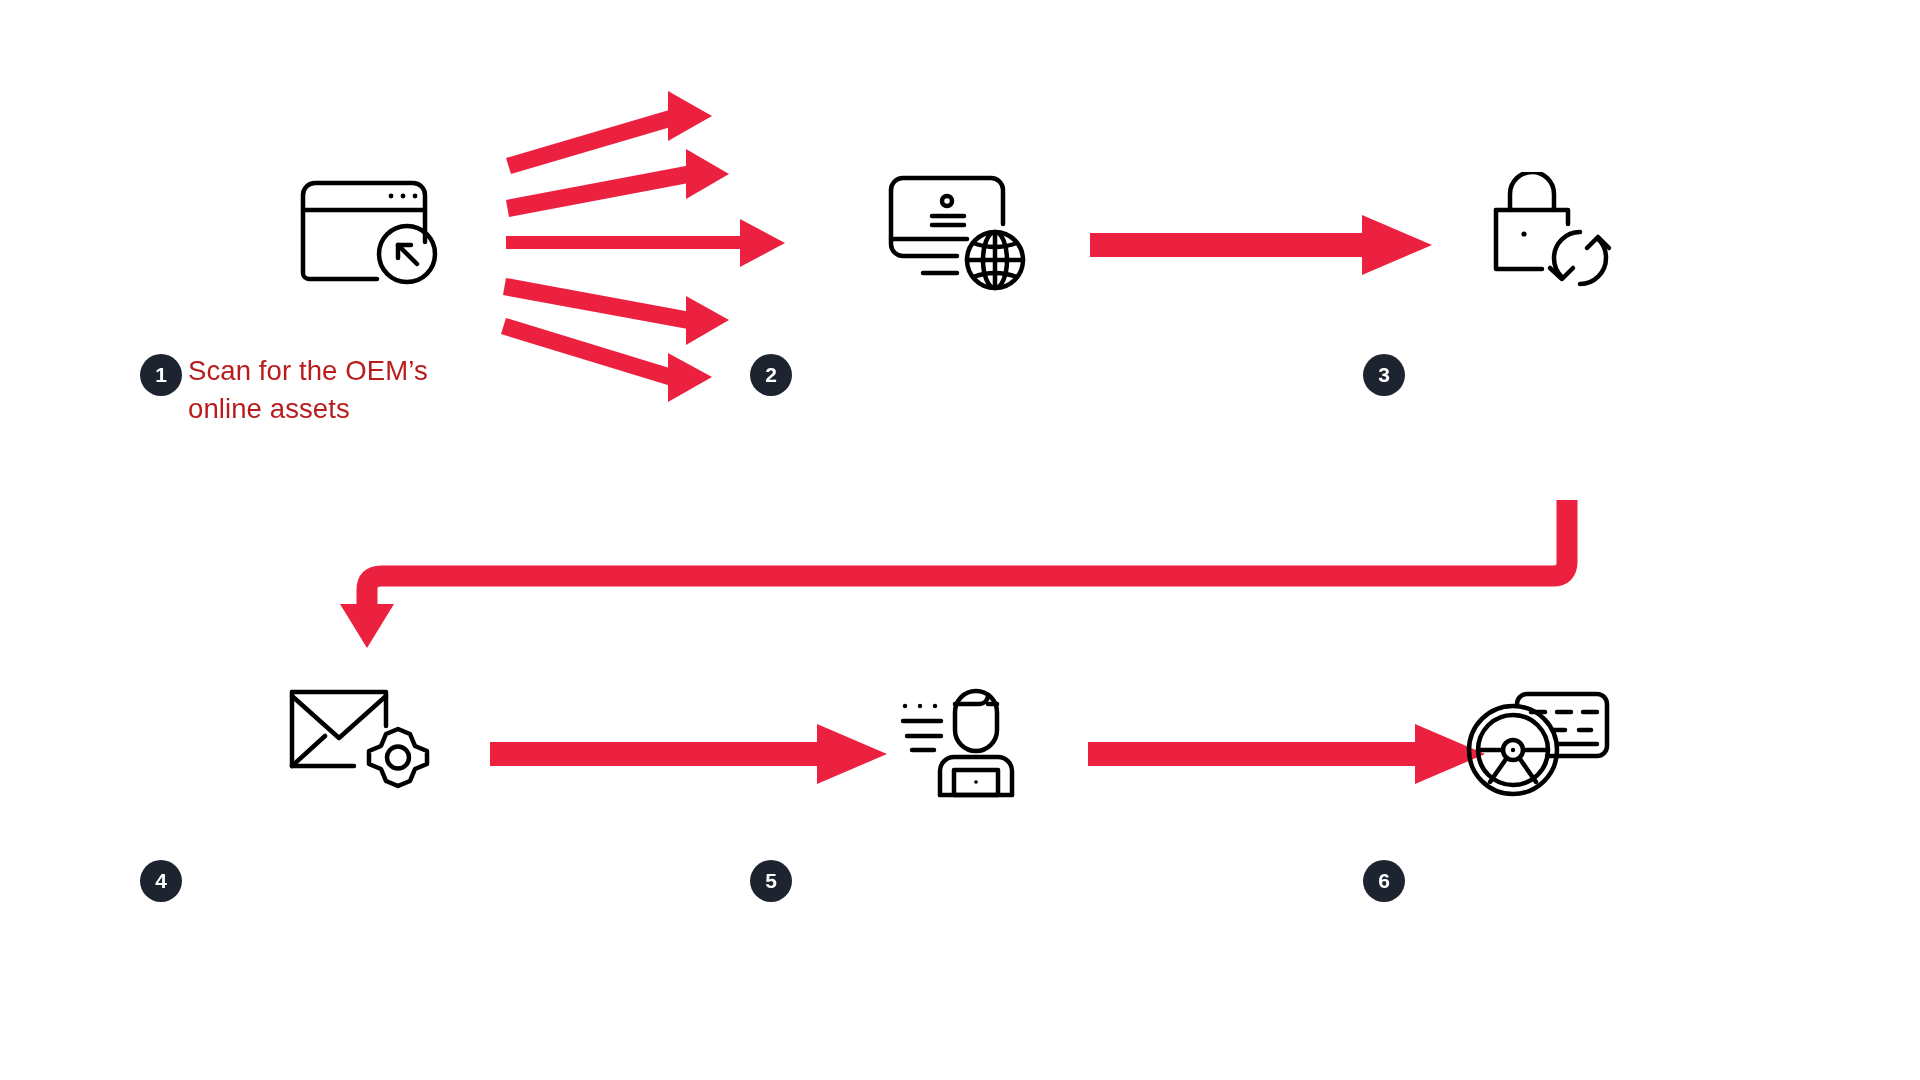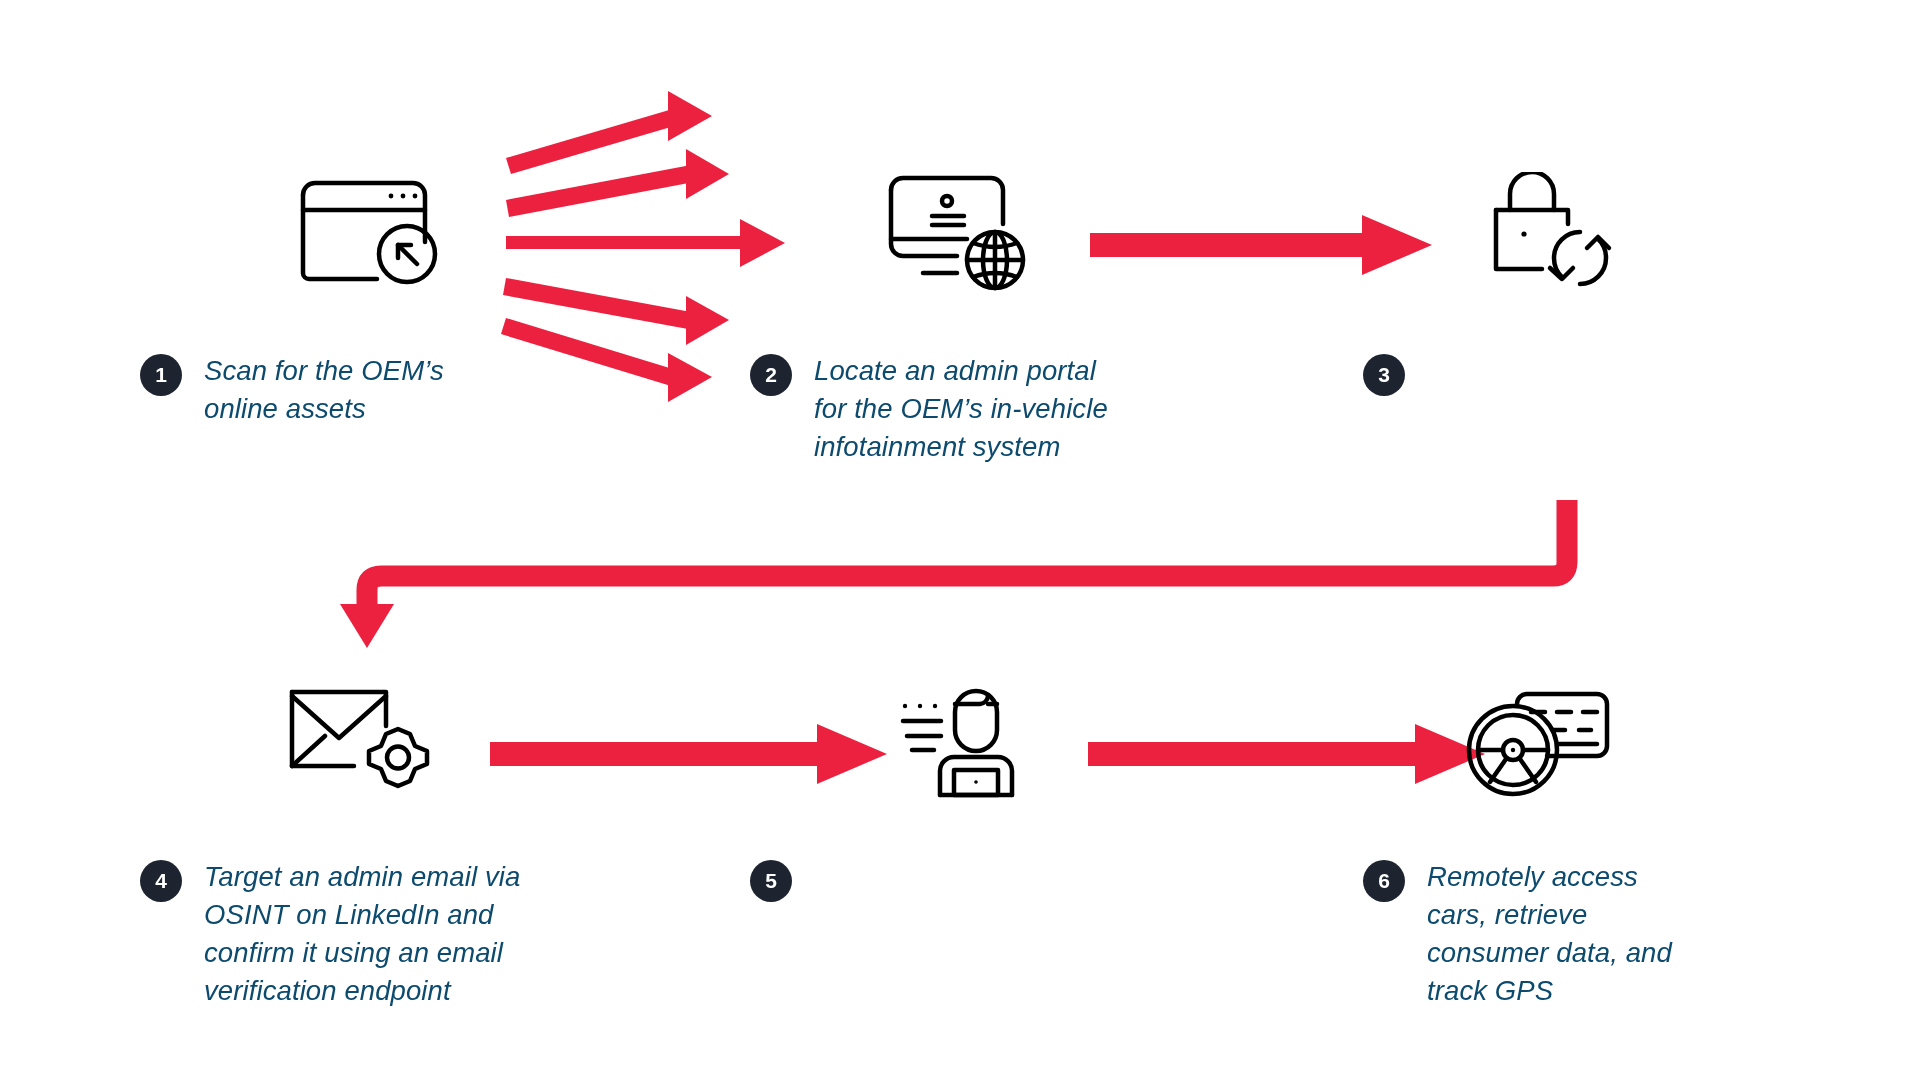--- a/index.html
+++ b/index.html
@@ -38,27 +38,26 @@
     color: #ffffff;
     font-size: 21px;
     font-weight: bold;
     display: flex;
     align-items: center;
     justify-content: center;
     margin-top: 2px;
     letter-spacing: 0;
   }
   .label-text {
-    margin-left: 22px;
+    margin-left: 6px;
     font-size: 27.5px;
     line-height: 38px;
-    color: #0c4a6e;
+    color: #b91c1c;
     font-weight: normal;
     letter-spacing: 0.1px;
-    font-style: italic;
   }
   .arrows-layer {
     position: absolute;
     left: 0;
     top: 0;
     width: 1920px;
     height: 1080px;
     pointer-events: none;
   }
   .icon-svg { display: block; }
@@ -247,34 +246,31 @@
     </svg>
   </div>
 
   <div class="label-row" style="left:140px; top:352px; width:330px;">
     <div class="badge">1</div>
     <div class="label-text">Scan for the OEM’s online assets</div>
   </div>
 
   <div class="label-row" style="left:750px; top:352px; width:360px;">
     <div class="badge">2</div>
-    <div class="label-text">Locate an admin portal for the OEM’s in-vehicle infotainment system</div>
   </div>
 
   <div class="label-row" style="left:1363px; top:352px; width:360px;">
     <div class="badge">3</div>
   </div>
 
   <div class="label-row" style="left:140px; top:858px; width:405px;">
     <div class="badge">4</div>
-    <div class="label-text">Target an admin email via OSINT on LinkedIn and confirm it using an email verification endpoint</div>
   </div>
 
   <div class="label-row" style="left:750px; top:858px; width:350px;">
     <div class="badge">5</div>
   </div>
 
   <div class="label-row" style="left:1363px; top:858px; width:330px;">
     <div class="badge">6</div>
-    <div class="label-text">Remotely access cars, retrieve consumer data, and track GPS</div>
   </div>
 
 </div>
 
 </body></html>

